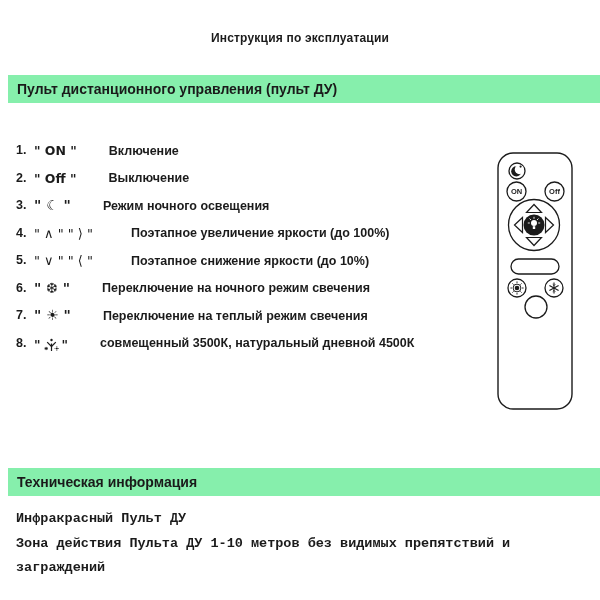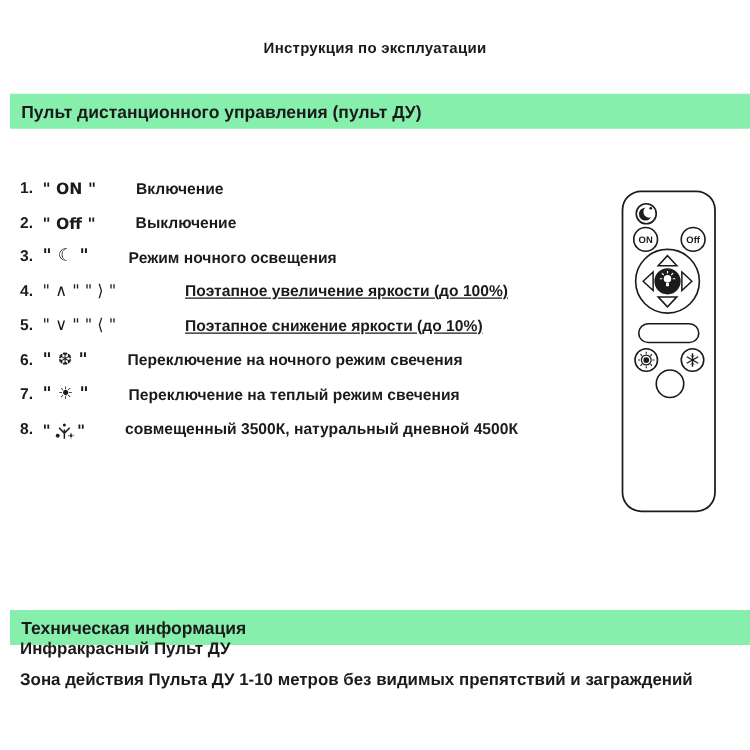--- a/index.html
+++ b/index.html
@@ -12,43 +12,43 @@
   .title{
     position:absolute;top:31px;left:0;width:100%;margin:0;
     text-align:center;font-size:12px;font-weight:700;letter-spacing:.2px;
   }
   .banner{
     position:absolute;left:8px;right:0;height:28px;background:#86efac;
     display:flex;align-items:center;box-sizing:border-box;padding-left:9px;
     font-size:14px;font-weight:700;color:#1a1a1a;
   }
   .banner-remote{top:75px;}
-  .banner-tech{top:488px;}
+  .banner-tech{top:468px;}
   .list{
     position:absolute;top:144px;left:16px;width:468px;
     margin:0;padding:0;list-style:none;
     font-size:12.5px;font-weight:700;
   }
   .item{display:flex;align-items:flex-start;line-height:13.5px;margin-bottom:13.5px;}
   .num{flex:none;width:18px;}
   .sym{
     flex:none;white-space:pre;margin-right:4px;
     font-family:"DejaVu Sans",sans-serif;
   }
   .sym.big{font-size:14px;line-height:13.5px;}
   .sym.thin{font-weight:400;font-size:13px;line-height:13.5px;}
   .txt{padding-top:.5px;padding-left:28px;}
-  .txt.gap{margin-left:23px;text-decoration:underline;}
+  .txt.gap{margin-left:6px;}
   .line2{display:block;}
   .sym8{display:flex;align-items:center;}
   .sym8 svg{margin:0 2px;display:block;}
   .remote-wrap{position:absolute;left:490px;top:149px;width:92px;height:270px;}
   .tech{
     position:absolute;left:16px;top:507px;
-    font-size:13.5px;font-weight:700;line-height:24.5px;
+    font-size:13.5px;font-weight:700;line-height:24.5px;font-family:Liberation Mono, monospace;
   }
   svg .stroke{stroke:#1b1b1b;fill:none;}
   svg text{font-family:"Liberation Sans",sans-serif;font-weight:700;fill:#1b1b1b;}
 </style>
 </head>
 <body>
 
 <div class="page">
 
   <h1 class="title">Инструкция по эксплуатации</h1>

